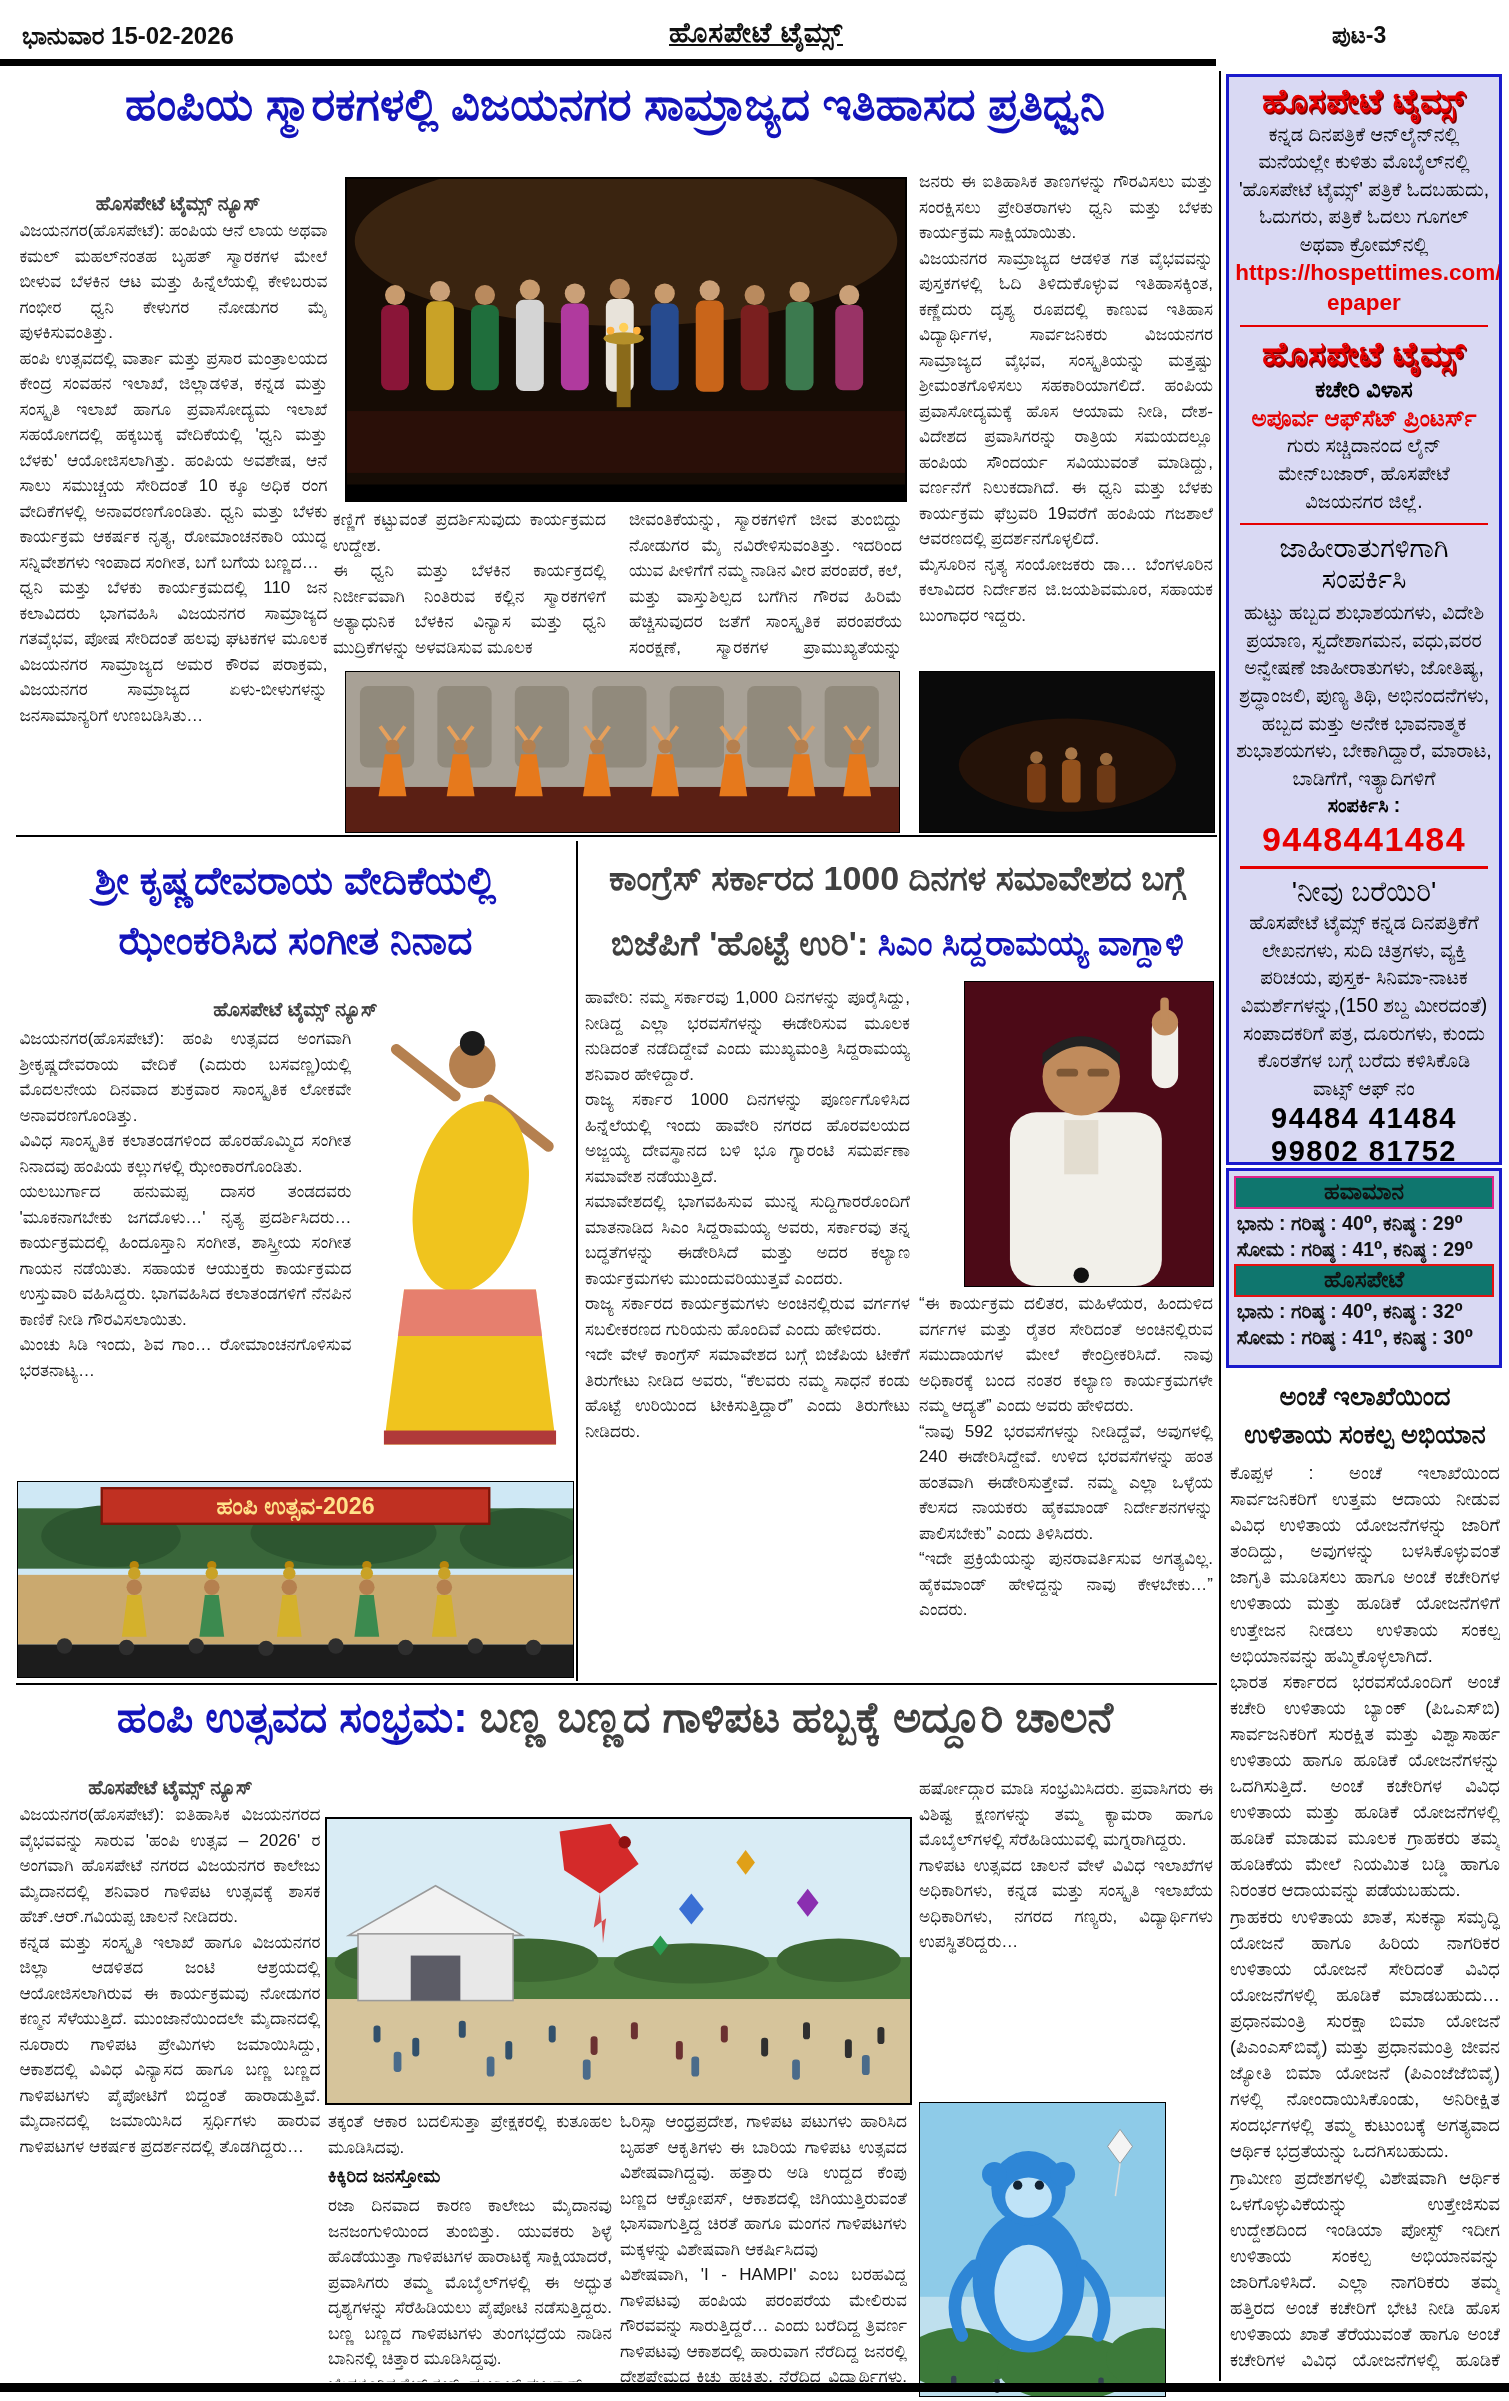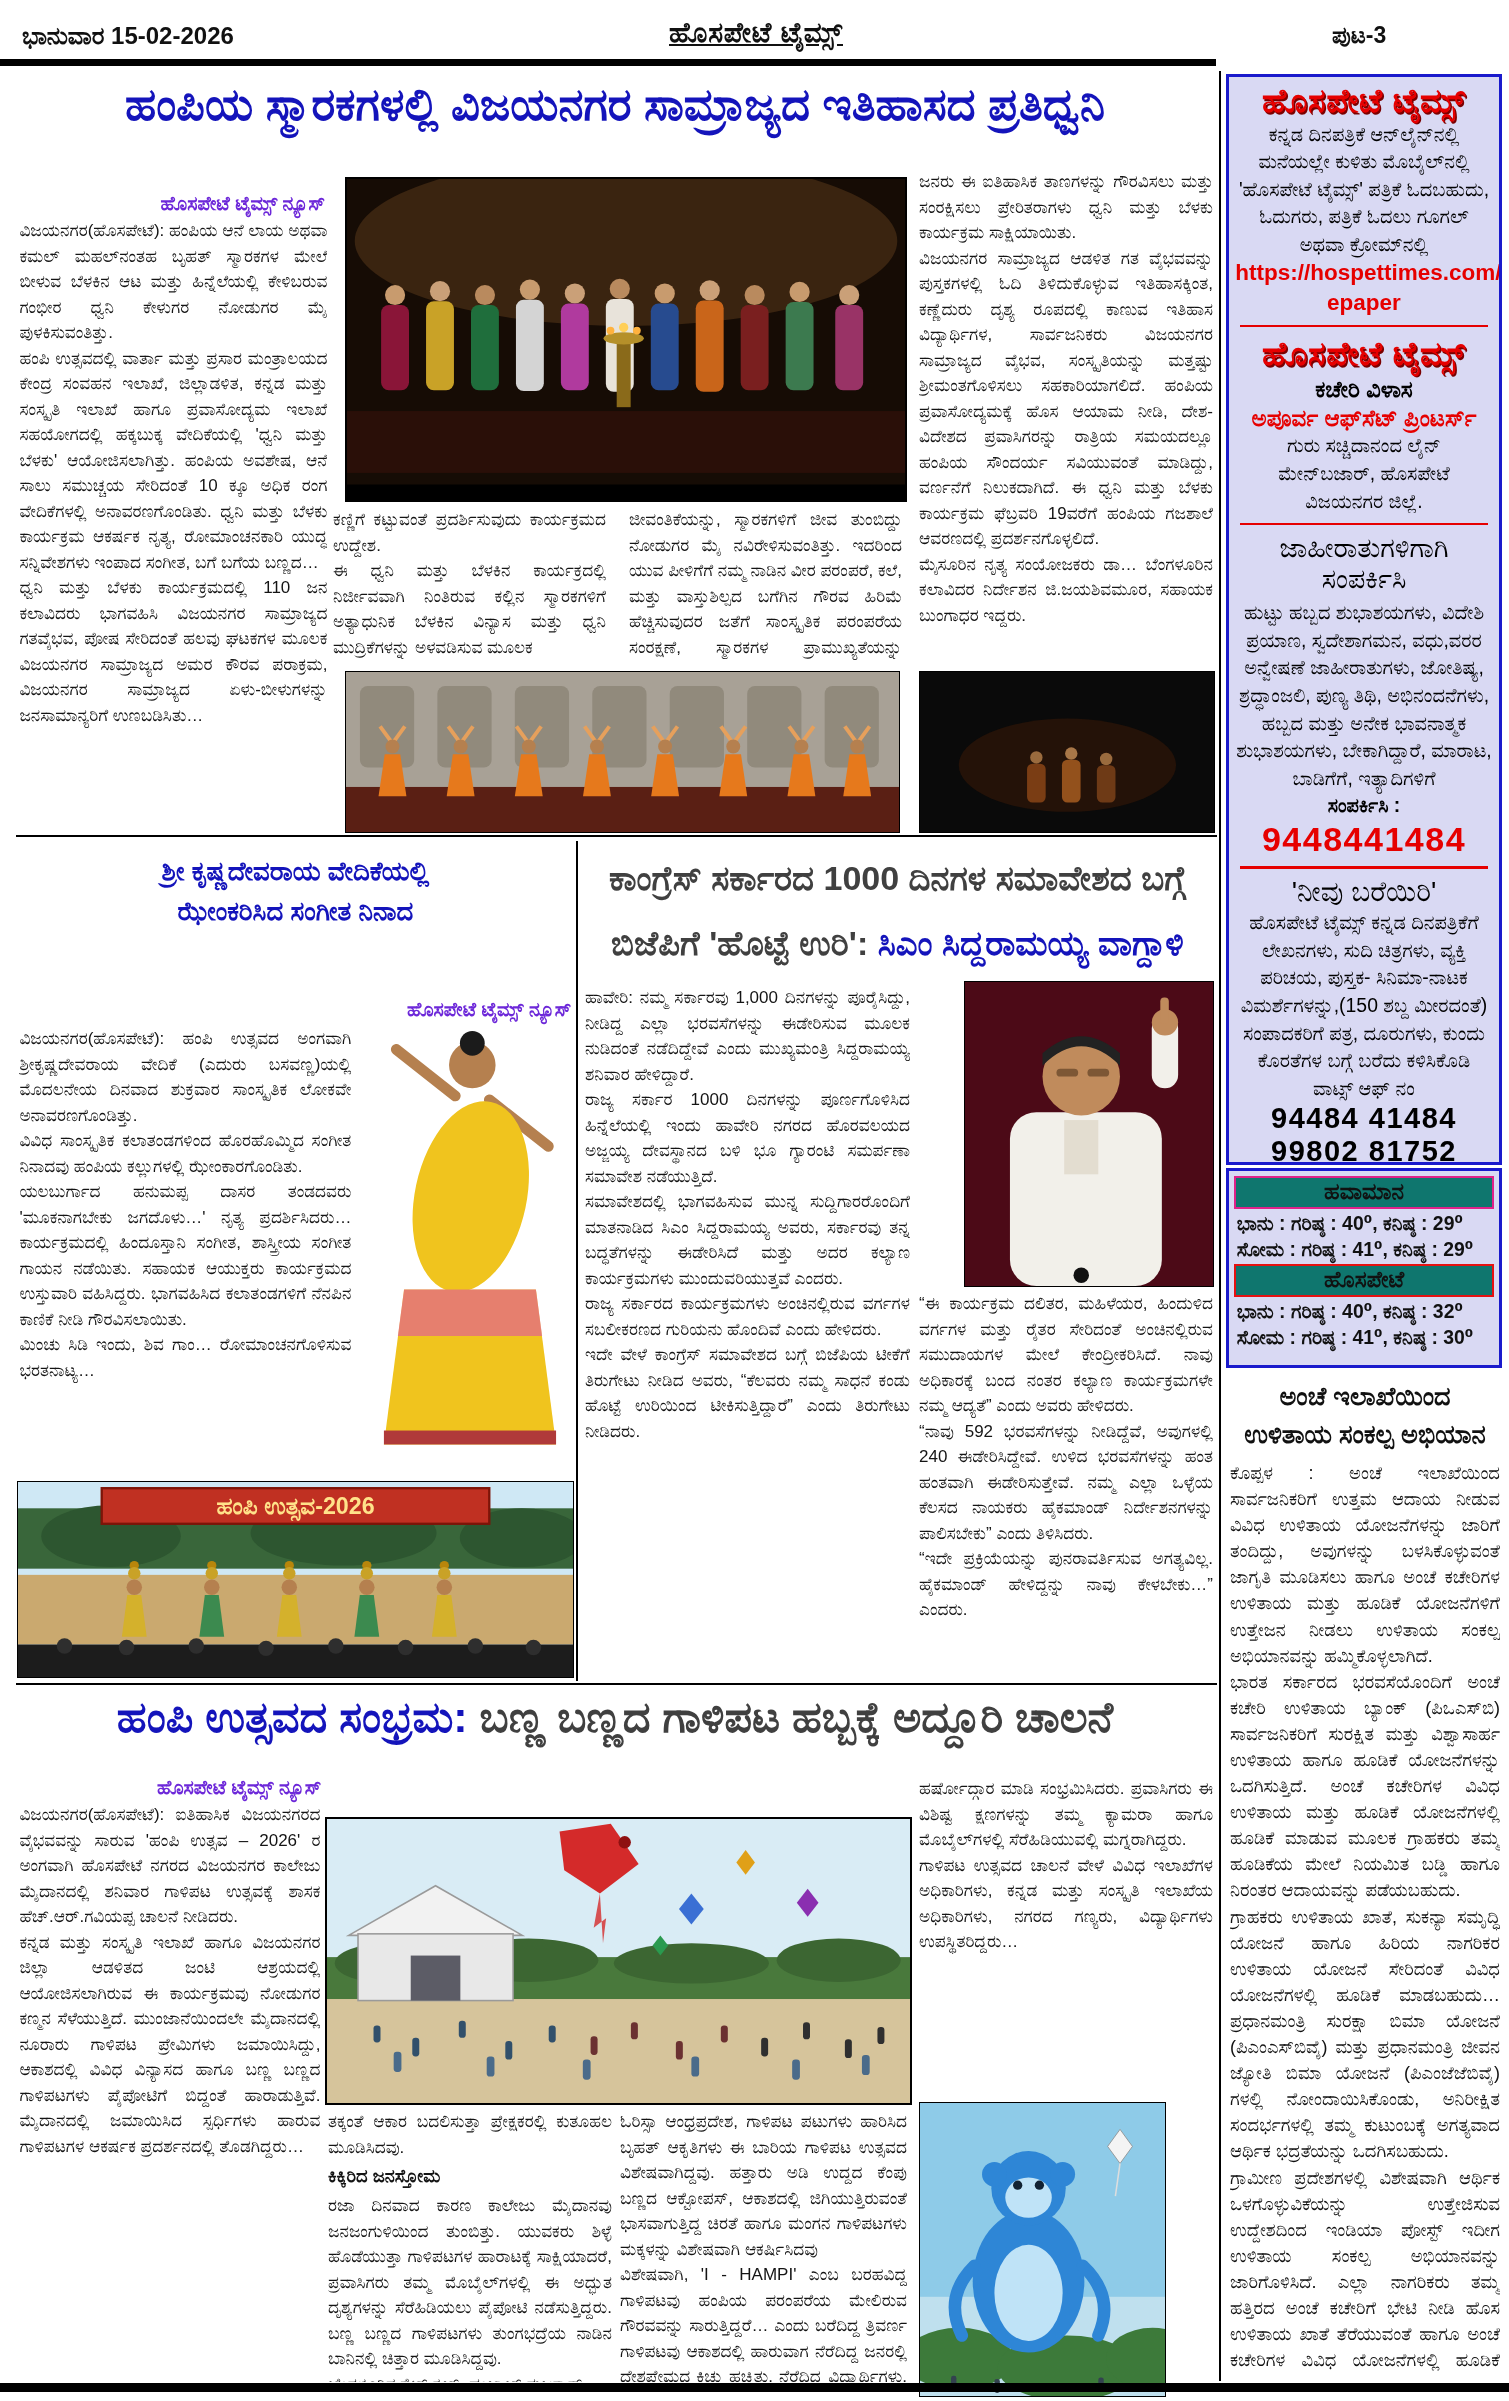--- a/index.html
+++ b/index.html
@@ -4,40 +4,40 @@
 <style>
   html,body{margin:0;padding:0;background:#777;}
   #paper{position:relative;width:1510px;height:2401px;background:#ffffff;overflow:hidden;
          font-family:"Liberation Sans","DejaVu Sans",sans-serif;color:#111;}
   .abs{position:absolute;}
   .pre{white-space:pre-line;}
   .just{text-align:justify;}
   .ctr{text-align:center;}
   .bold{font-weight:bold;}
   .body-txt{font-size:17px;line-height:1.5;color:#141414;}
-  .byline{font-size:19.4px;font-weight:bold;text-align:right;color:#6d28d9;}
+  .byline{font-size:19.4px;font-weight:bold;text-align:center;color:#404040;}
   .rule{background:#000;}
   .red-hr{height:2.3px;background:#e60000;margin:7.7px 4.6px;}
   
   #hdr-date{left:22px;top:22px;font-size:24px;font-weight:bold;}
   #hdr-mast{left:504px;top:17px;width:504px;text-align:center;font-size:28px;font-weight:bold;
             text-decoration:underline;letter-spacing:0.8px;}
   #hdr-page{left:1332px;top:22px;font-size:23px;font-weight:bold;}
   
   #a1-head{left:15.5px;top:79px;width:1199px;text-align:center;font-size:45px;font-weight:bold;color:#1414bb;}
   #a1-byline{left:31px;top:192px;width:294px;}
   #a1-col1{left:19.4px;top:218px;width:308px;height:614px;overflow:hidden;}
   #a1-photo{left:345px;top:177px;width:558px;height:321px;border:2.3px solid #000;}
   #a1-col2{left:333px;top:507px;width:273px;height:159px;overflow:hidden;}
   #a1-col3{left:629px;top:507px;width:273px;height:159px;overflow:hidden;}
   #a1-col4{left:919px;top:169px;width:294px;height:497px;overflow:hidden;}
   #a1-photo2{left:345px;top:671px;width:553px;height:160px;border:1.5px solid #000;}
   #a1-photo3{left:919px;top:671px;width:294px;height:160px;border:1.5px solid #000;}
   
-  #a2-head{left:19.4px;top:851px;width:552px;text-align:center;font-size:26px;font-weight:bold;color:#1414bb;line-height:1.55;}
+  #a2-head{left:19.4px;top:851px;width:552px;text-align:center;font-size:39px;font-weight:bold;color:#1414bb;line-height:1.55;}
   #a2-byline{left:19.4px;top:998px;width:552px;}
   #a2-body{left:19.4px;top:1026px;width:332px;height:449px;overflow:hidden;}
   #a2-cutout{left:356px;top:1003px;width:221px;height:474px;}
   #a2-photo{left:17px;top:1481px;width:555px;height:195px;border:1.5px solid #000;}
   
   #a3-head{left:583px;top:846px;width:629px;text-align:center;font-size:34px;font-weight:bold;line-height:1.9;}
   .red-txt{color:#404040;} .blue-txt{color:#1414bb;}
   #a3-col1{left:585px;top:985px;width:325px;height:691px;overflow:hidden;}
   #a3-photo{left:964px;top:981px;width:248px;height:304px;border:1.5px solid #000;}
   #a3-col2{left:919px;top:1291px;width:294px;height:386px;overflow:hidden;}

